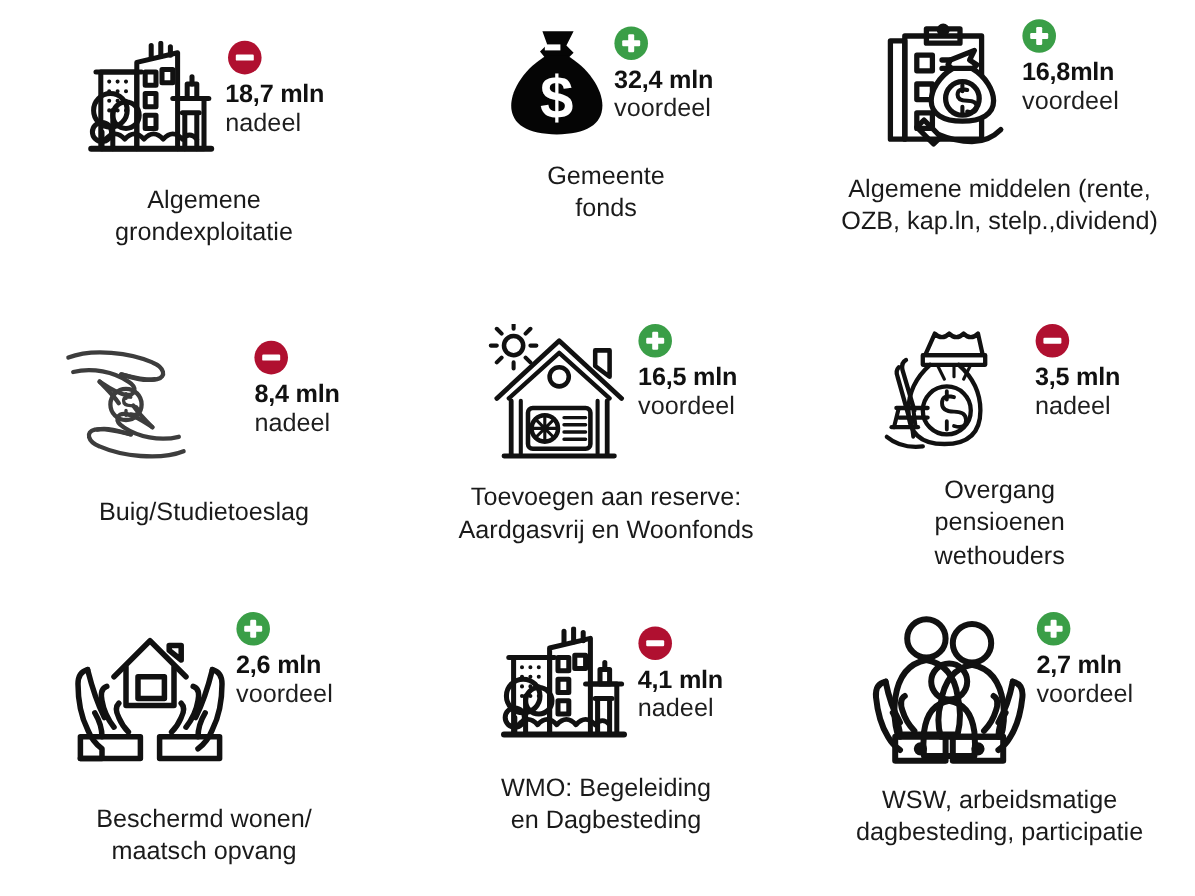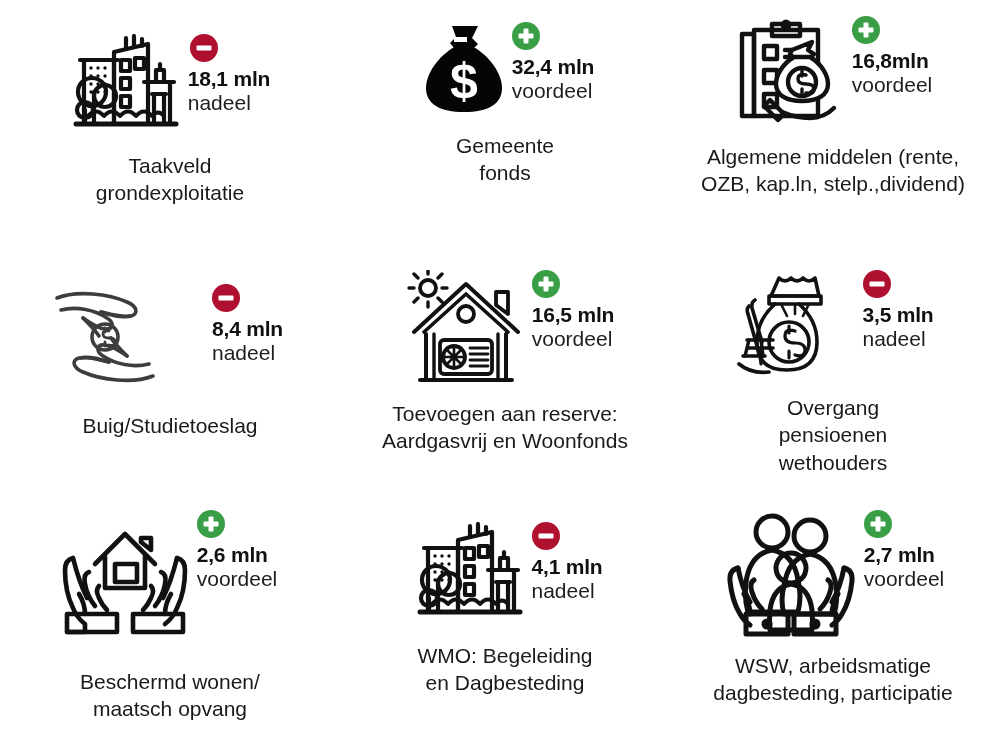--- a/index.html
+++ b/index.html
@@ -157,25 +157,25 @@
           <circle cx="15" cy="76" r="8"></circle>
           <path d="M24 58 L24 90 M15 76 L15 90"></path>
           <path d="M6 90 L106 90" stroke-width="5"></path>
           <path d="M18 82 q8 -9 16 0 q8 -9 16 0 q8 -9 16 0 q8 -9 16 0 q6 -7 12 0" stroke-width="4"></path>
         </svg>
       </span>
       <span class="amount-block">
         <span class="badge minus">
             <i class="bar-h"></i>
           </span>
-        <span class="amount">18,1 mln</span>
+        <span class="amount">18,7 mln</span>
         <span class="effect">nadeel</span>
       </span>
     </div>
-    <div class="label">Taakveld
+    <div class="label">Algemene
 grondexploitatie</div>
   </div>
 
   <div class="cell" id="cell-1">
     <div class="cell-top">
       <span class="icon-wrap">
         <svg width="84" height="94" viewBox="0 0 84 94" fill="#050505">
           <path d="M30 4 L56 4 L50 16 L56 22 L52 26 L32 26 L28 21 L34 15 Z"></path>
           <path d="M34 24 C16 34 4 52 4 66 C4 82 18 90 42 90 C66 90 80 82 80 66 C80 52 68 34 50 24 Z"></path>
           <rect x="32" y="15" width="13" height="5" fill="#ffffff"></rect>

